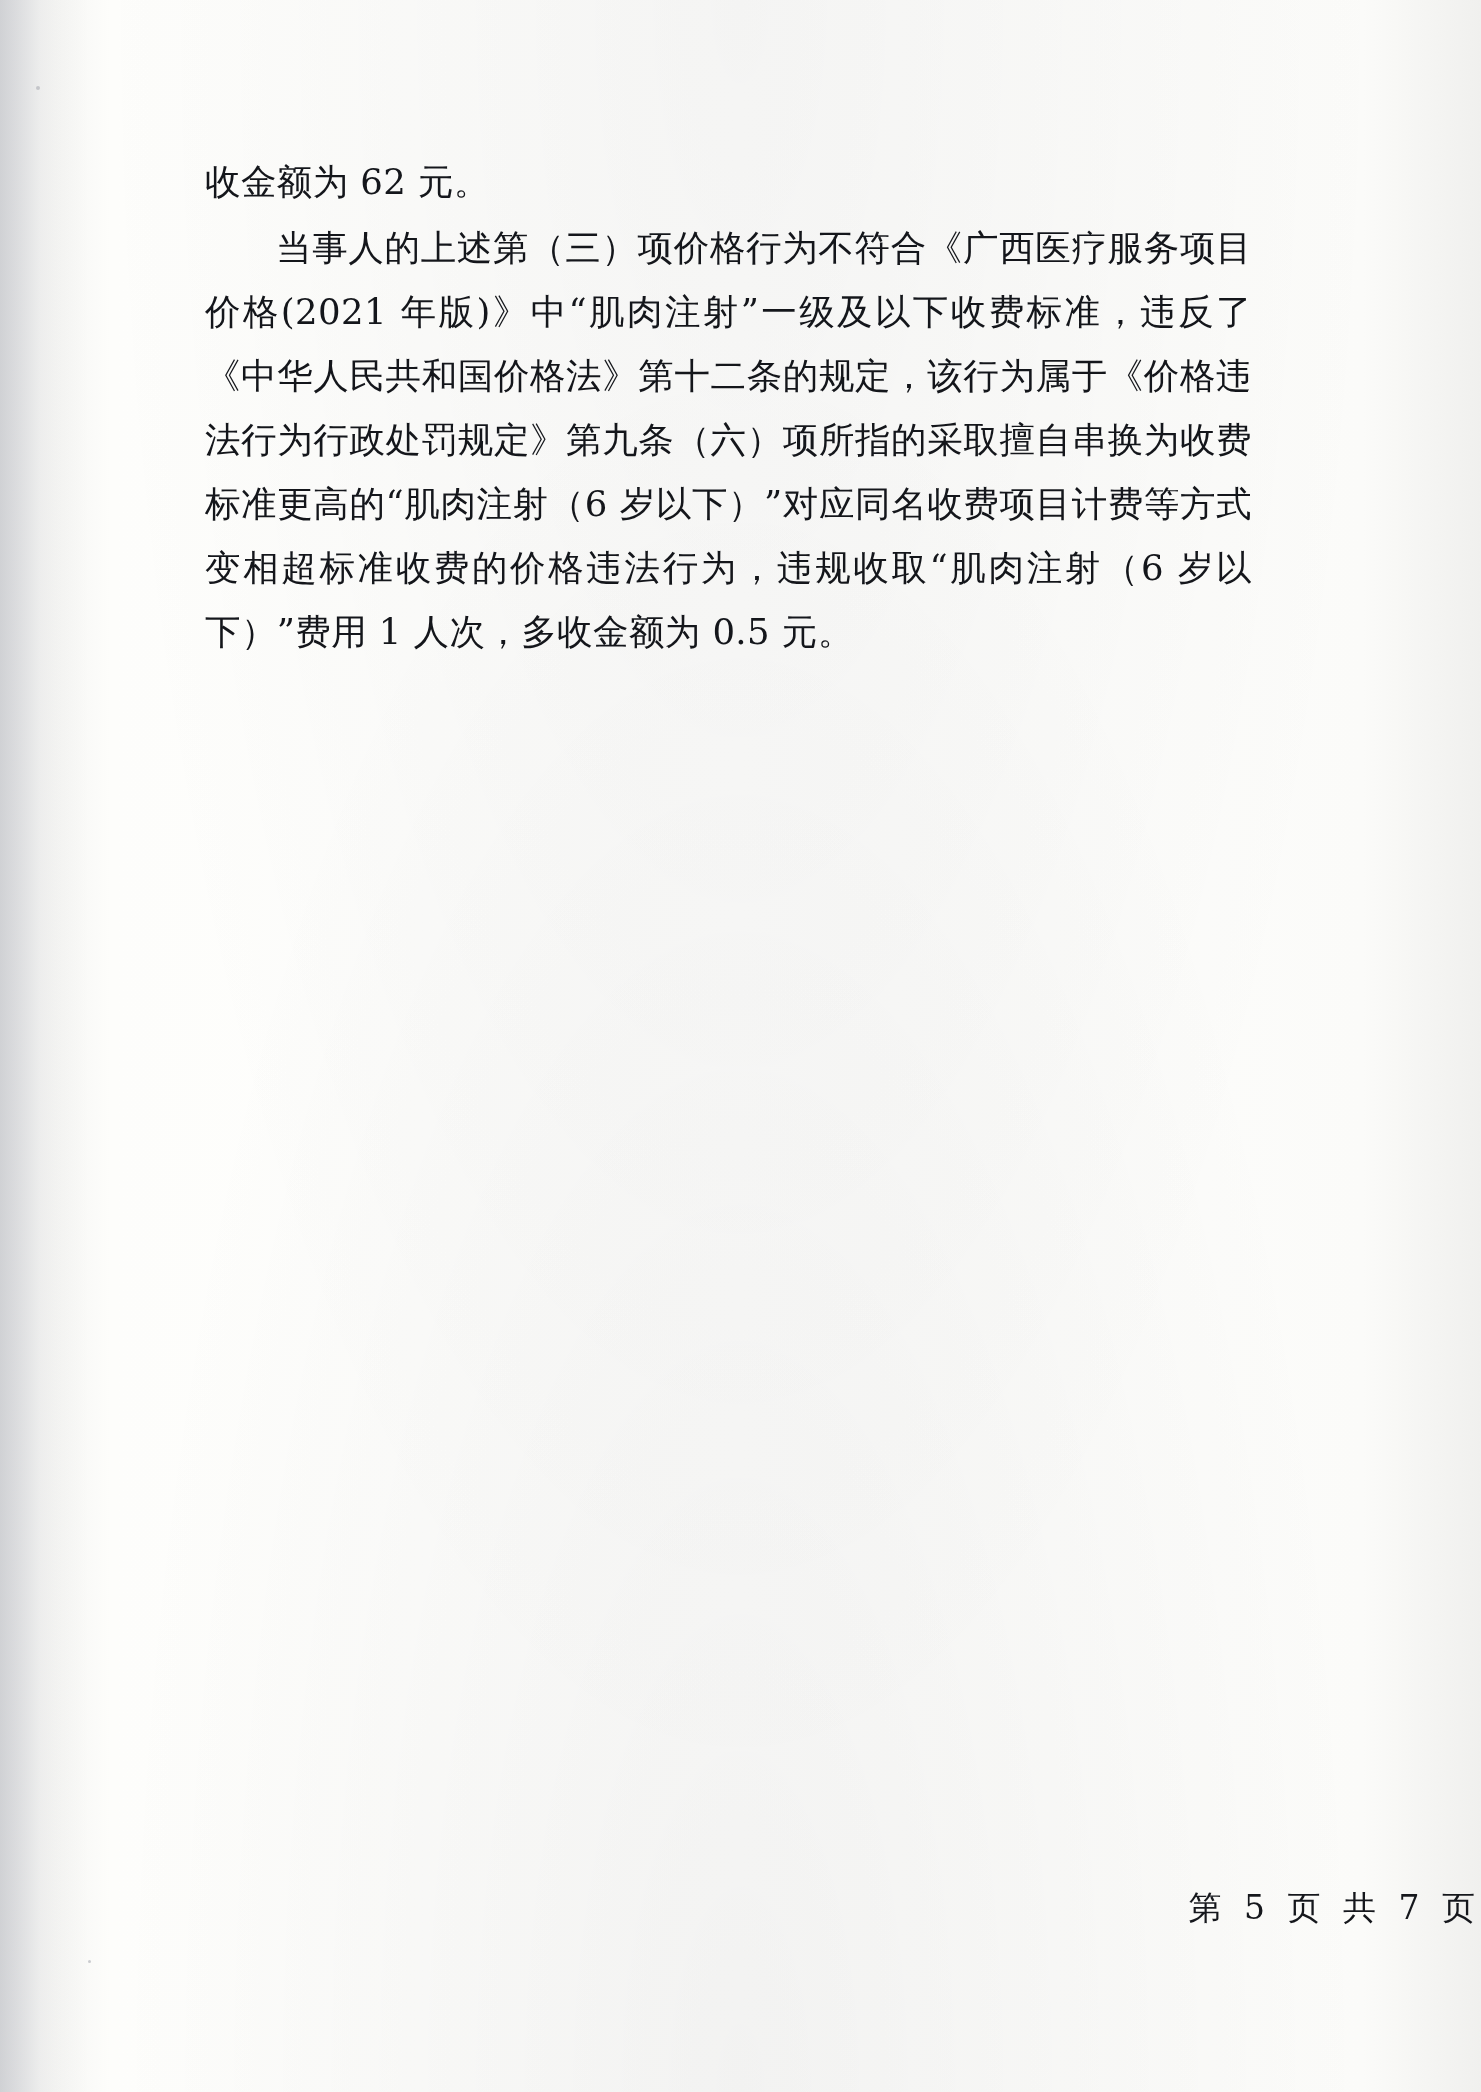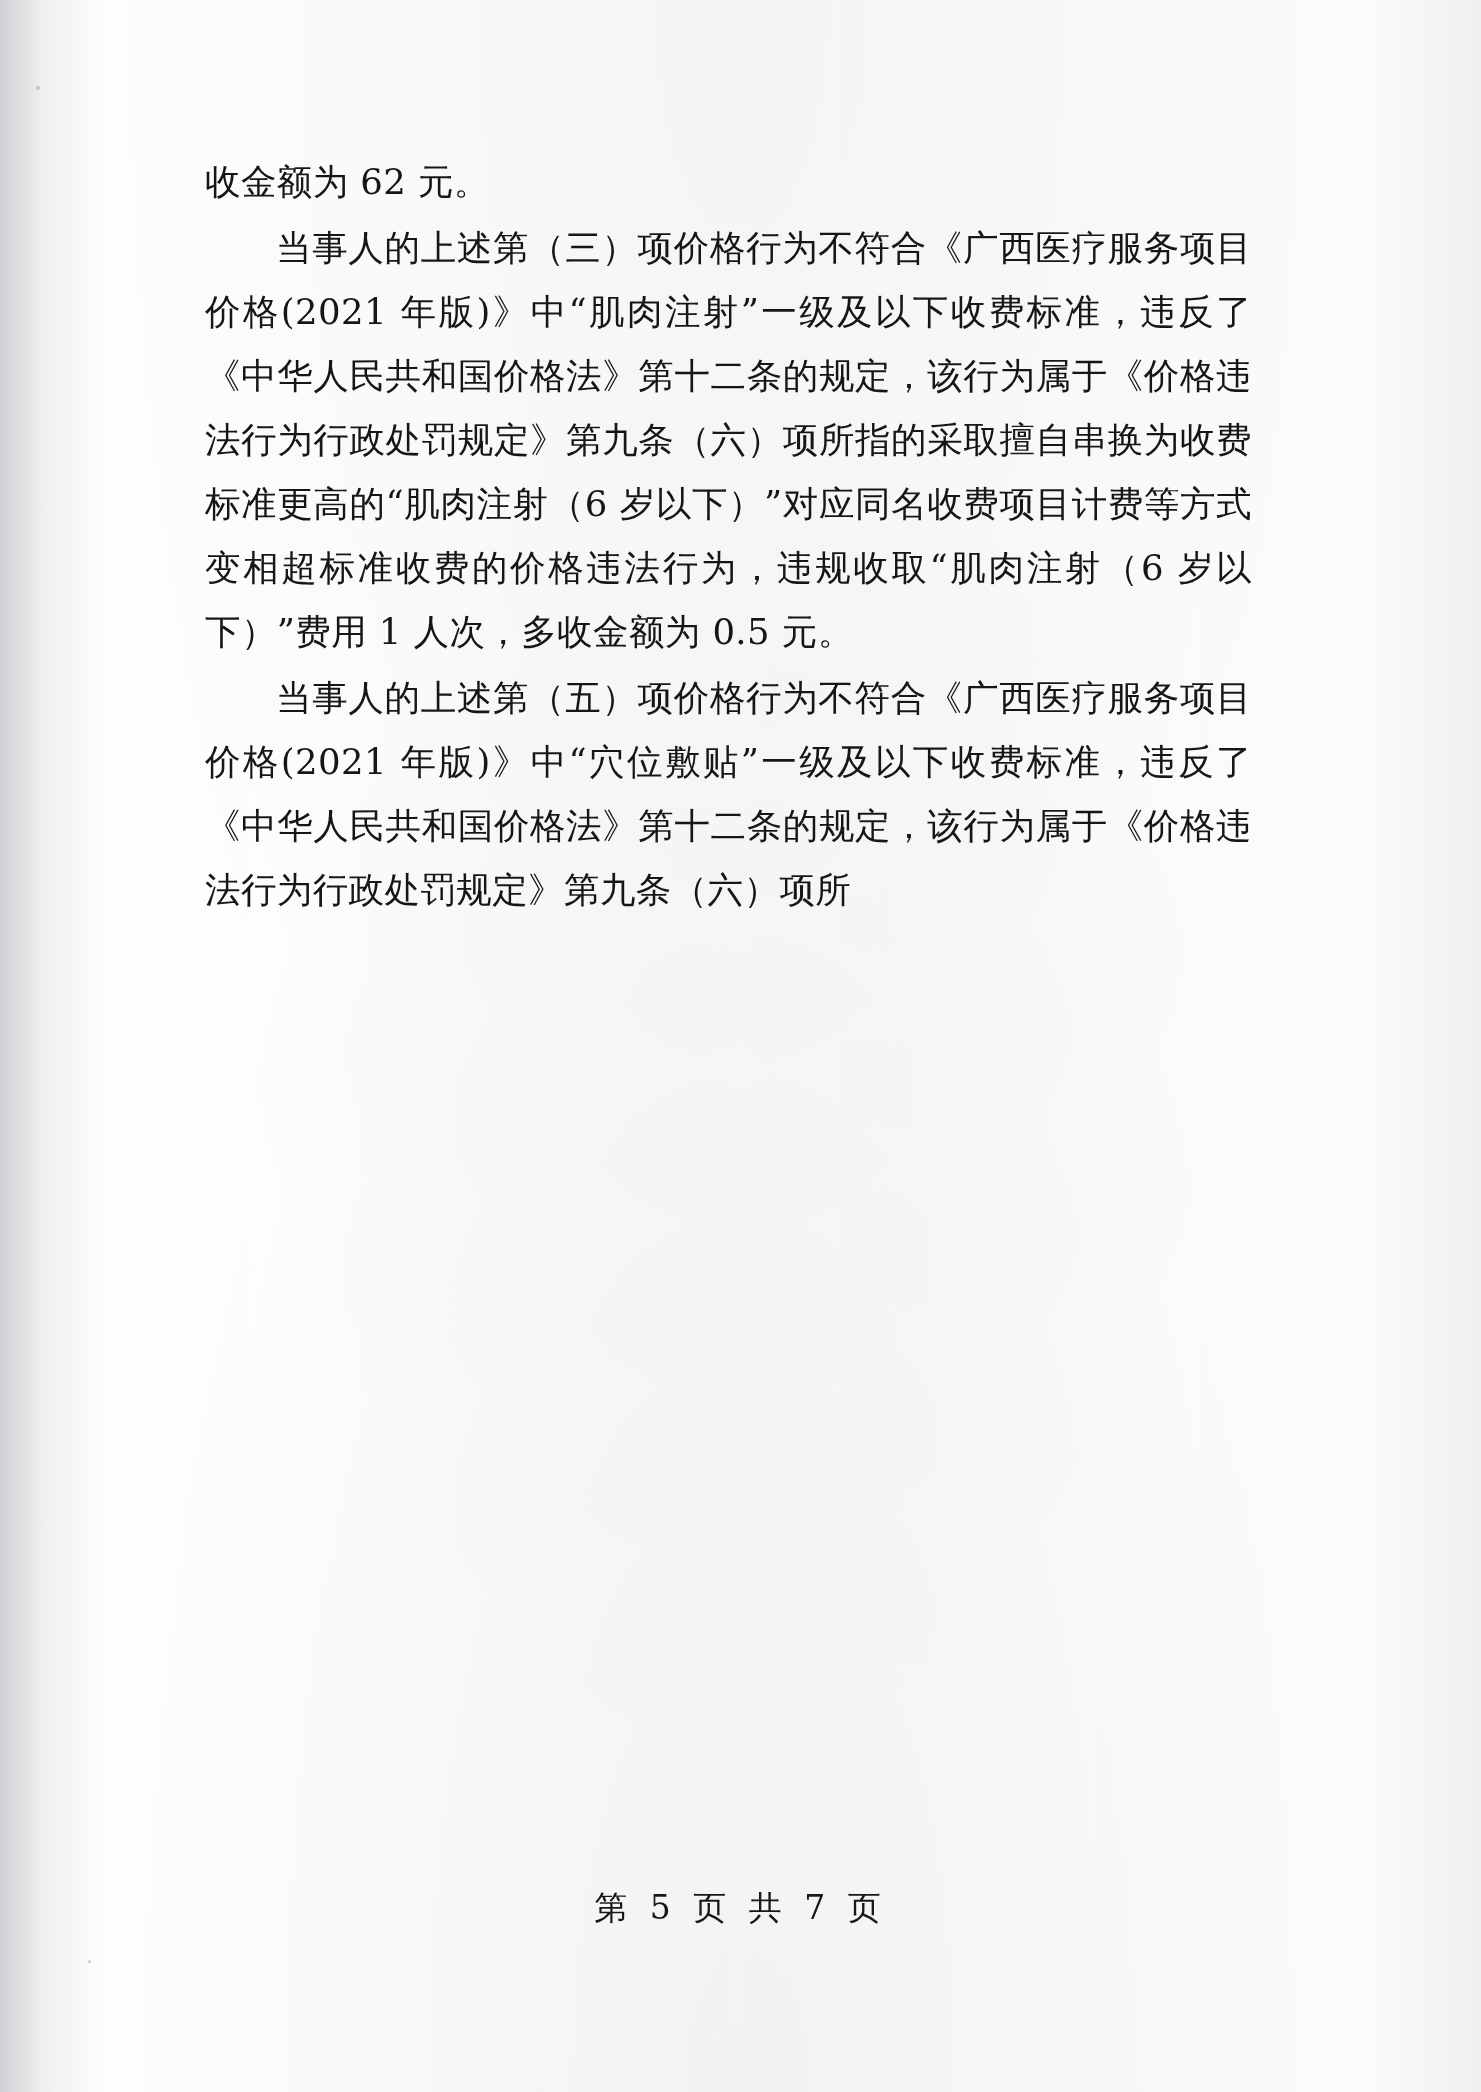--- a/index.html
+++ b/index.html
@@ -66,35 +66,34 @@
   }
   .para.indent {
     text-indent: 2em;
   }
 
   .footer {
     position: absolute;
     left: 0;
     right: 0;
     top: 1886px;
-    text-align: center;
+    text-align: right;
     font-size: 33px;
     letter-spacing: 6px;
     color: #15171c;
     font-family: "DejaVu Serif", "Liberation Serif", serif;
   }
 </style>
 </head>
 <body>
 
 <div class="page">
 
   <div class="speck" style="left:36px; top:86px; width:4px; height:4px;"></div>
   <div class="speck" style="left:88px; top:1960px; width:3px; height:3px;"></div>
 
   <div class="content">
     <p class="para">收金额为 62 元。</p>
     <p class="para indent">当事人的上述第（三）项价格行为不符合《广西医疗服务项目价格(2021 年版)》中“肌肉注射”一级及以下收费标准，违反了《中华人民共和国价格法》第十二条的规定，该行为属于《价格违法行为行政处罚规定》第九条（六）项所指的采取擅自串换为收费标准更高的“肌肉注射（6 岁以下）”对应同名收费项目计费等方式变相超标准收费的价格违法行为，违规收取“肌肉注射（6 岁以下）”费用 1 人次，多收金额为 0.5 元。</p>
-    <p class="para indent">当事人的上述第（五）项价格行为不符合《广西医疗服务项目价格(2021 年版)》中“穴位敷贴”一级及以下收费标准，违反了《中华人民共和国价格法》第十二条的规定，该行为属于《价格违法行为行政处罚规定》第九条（六）项所</p>
   </div>
 
   <div class="footer">第 5 页 共 7 页</div>
 </div>
 
 </body></html>

